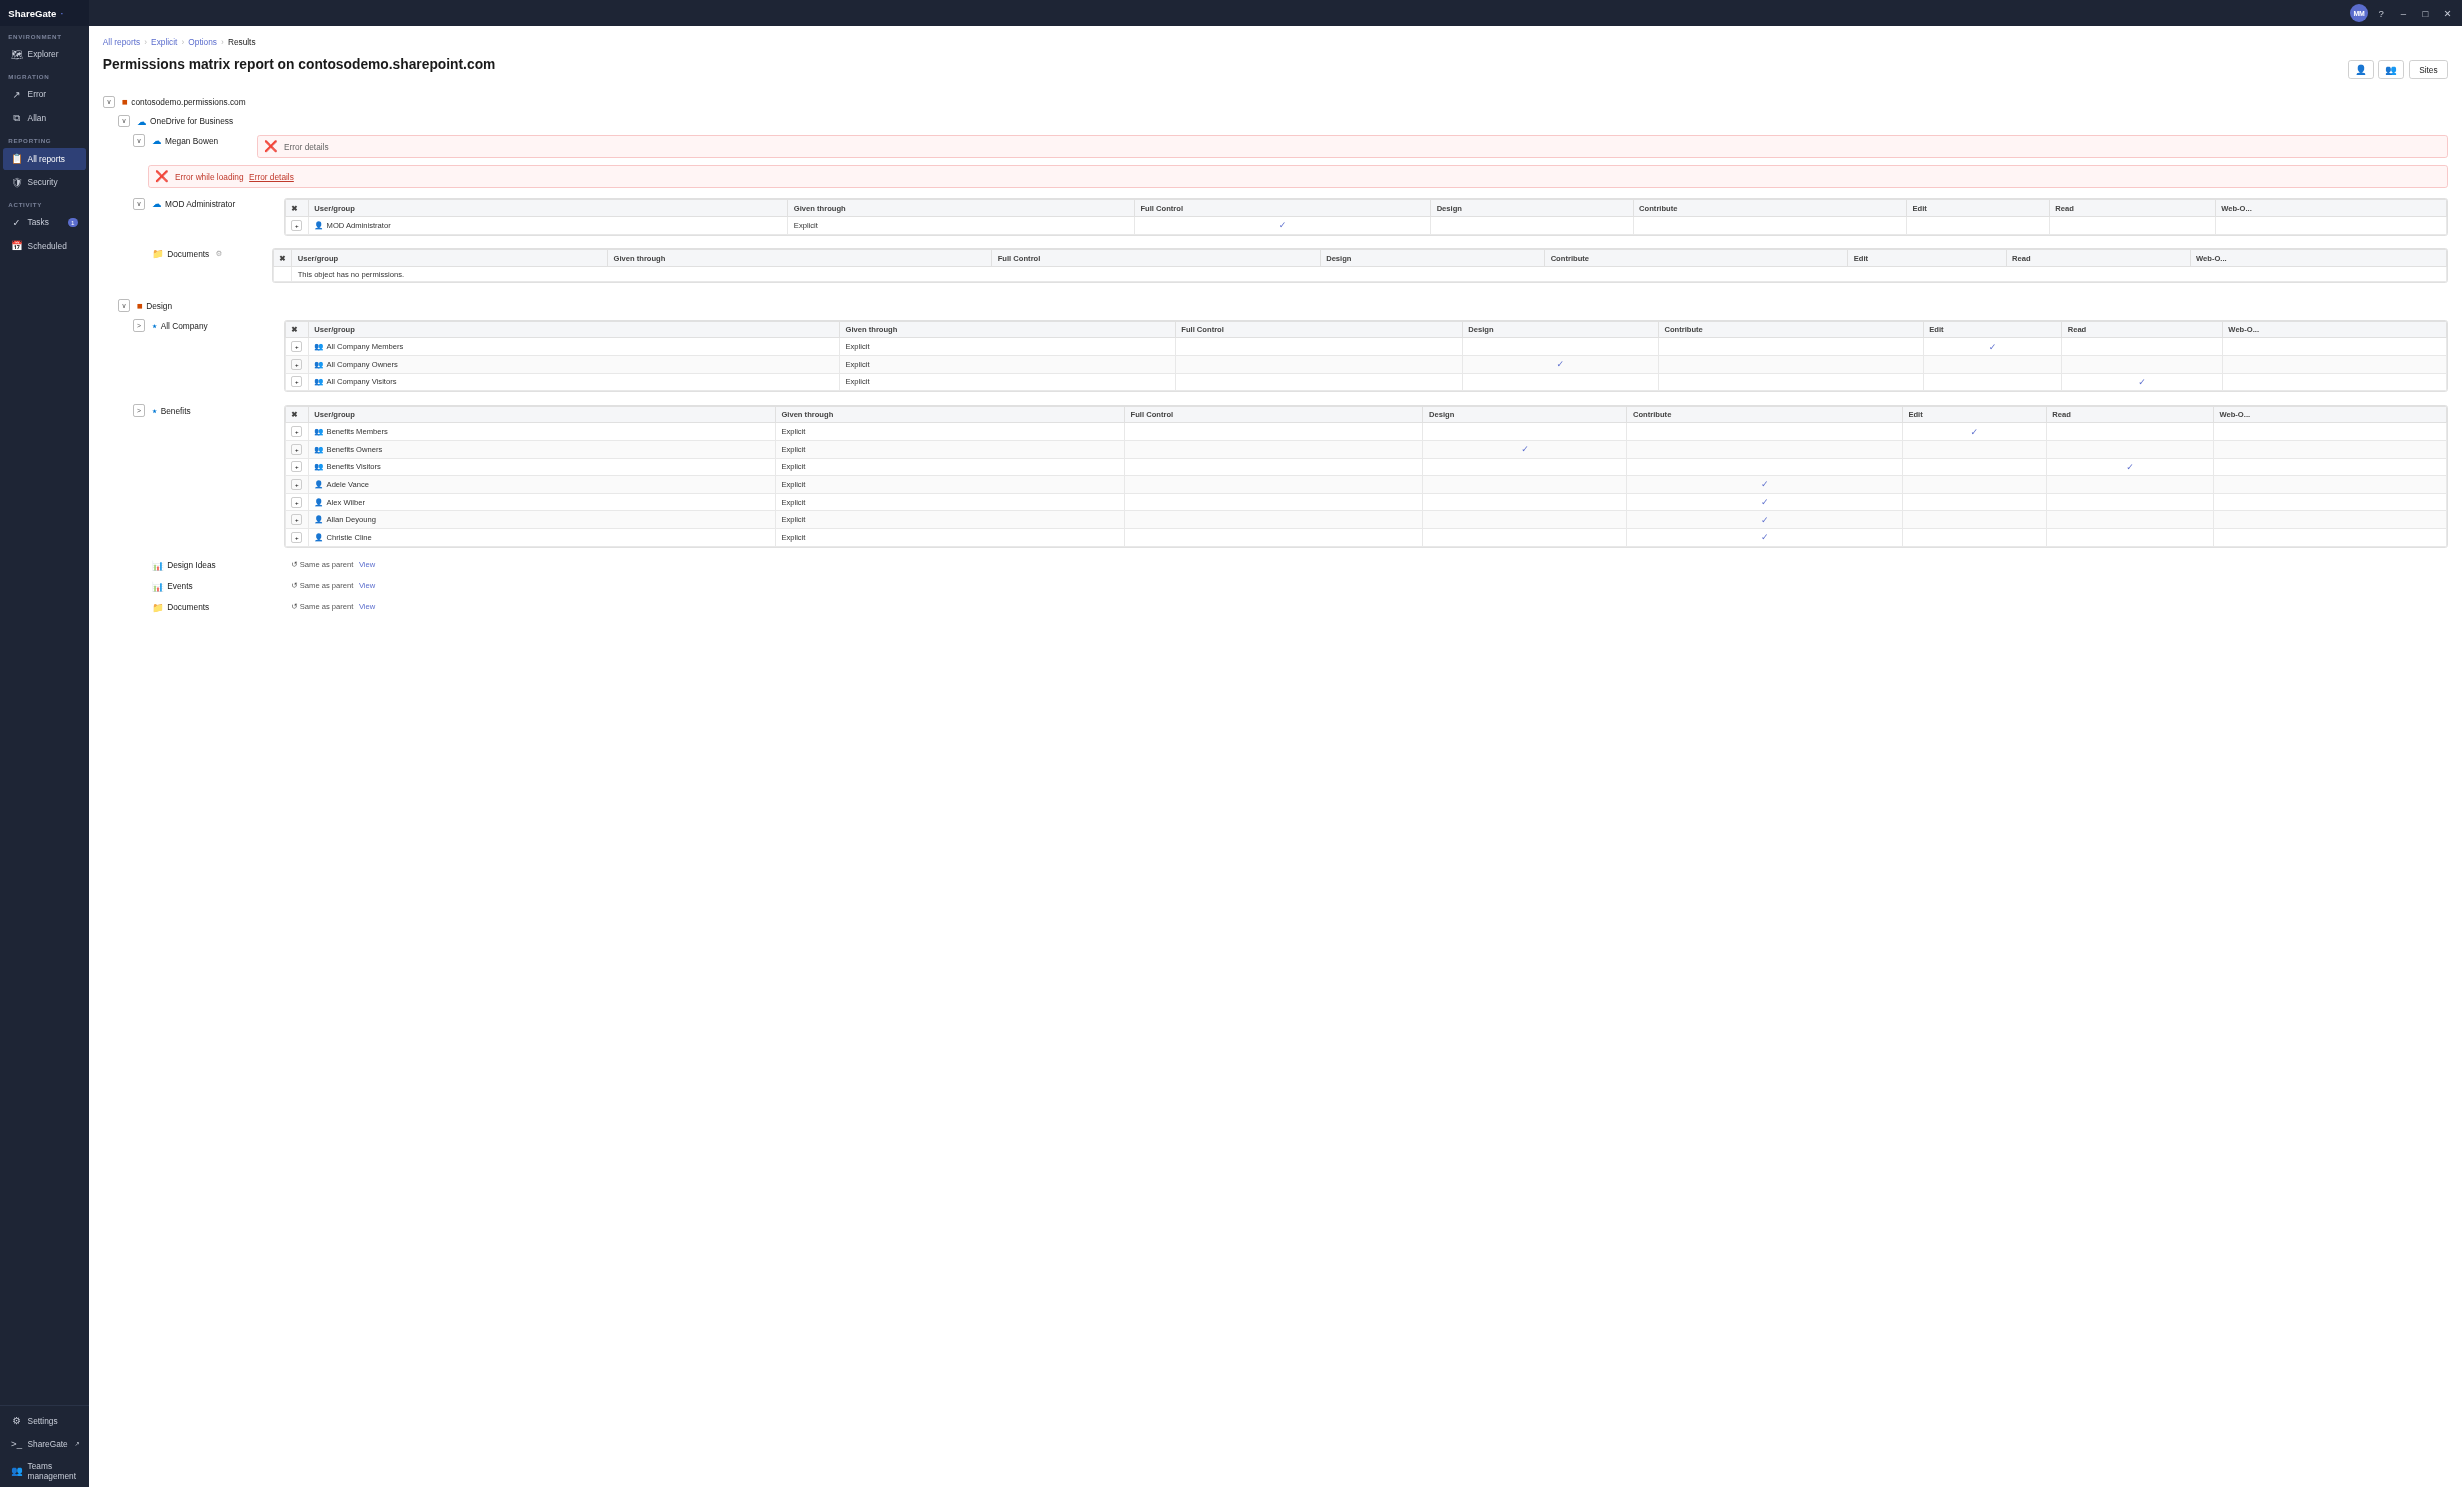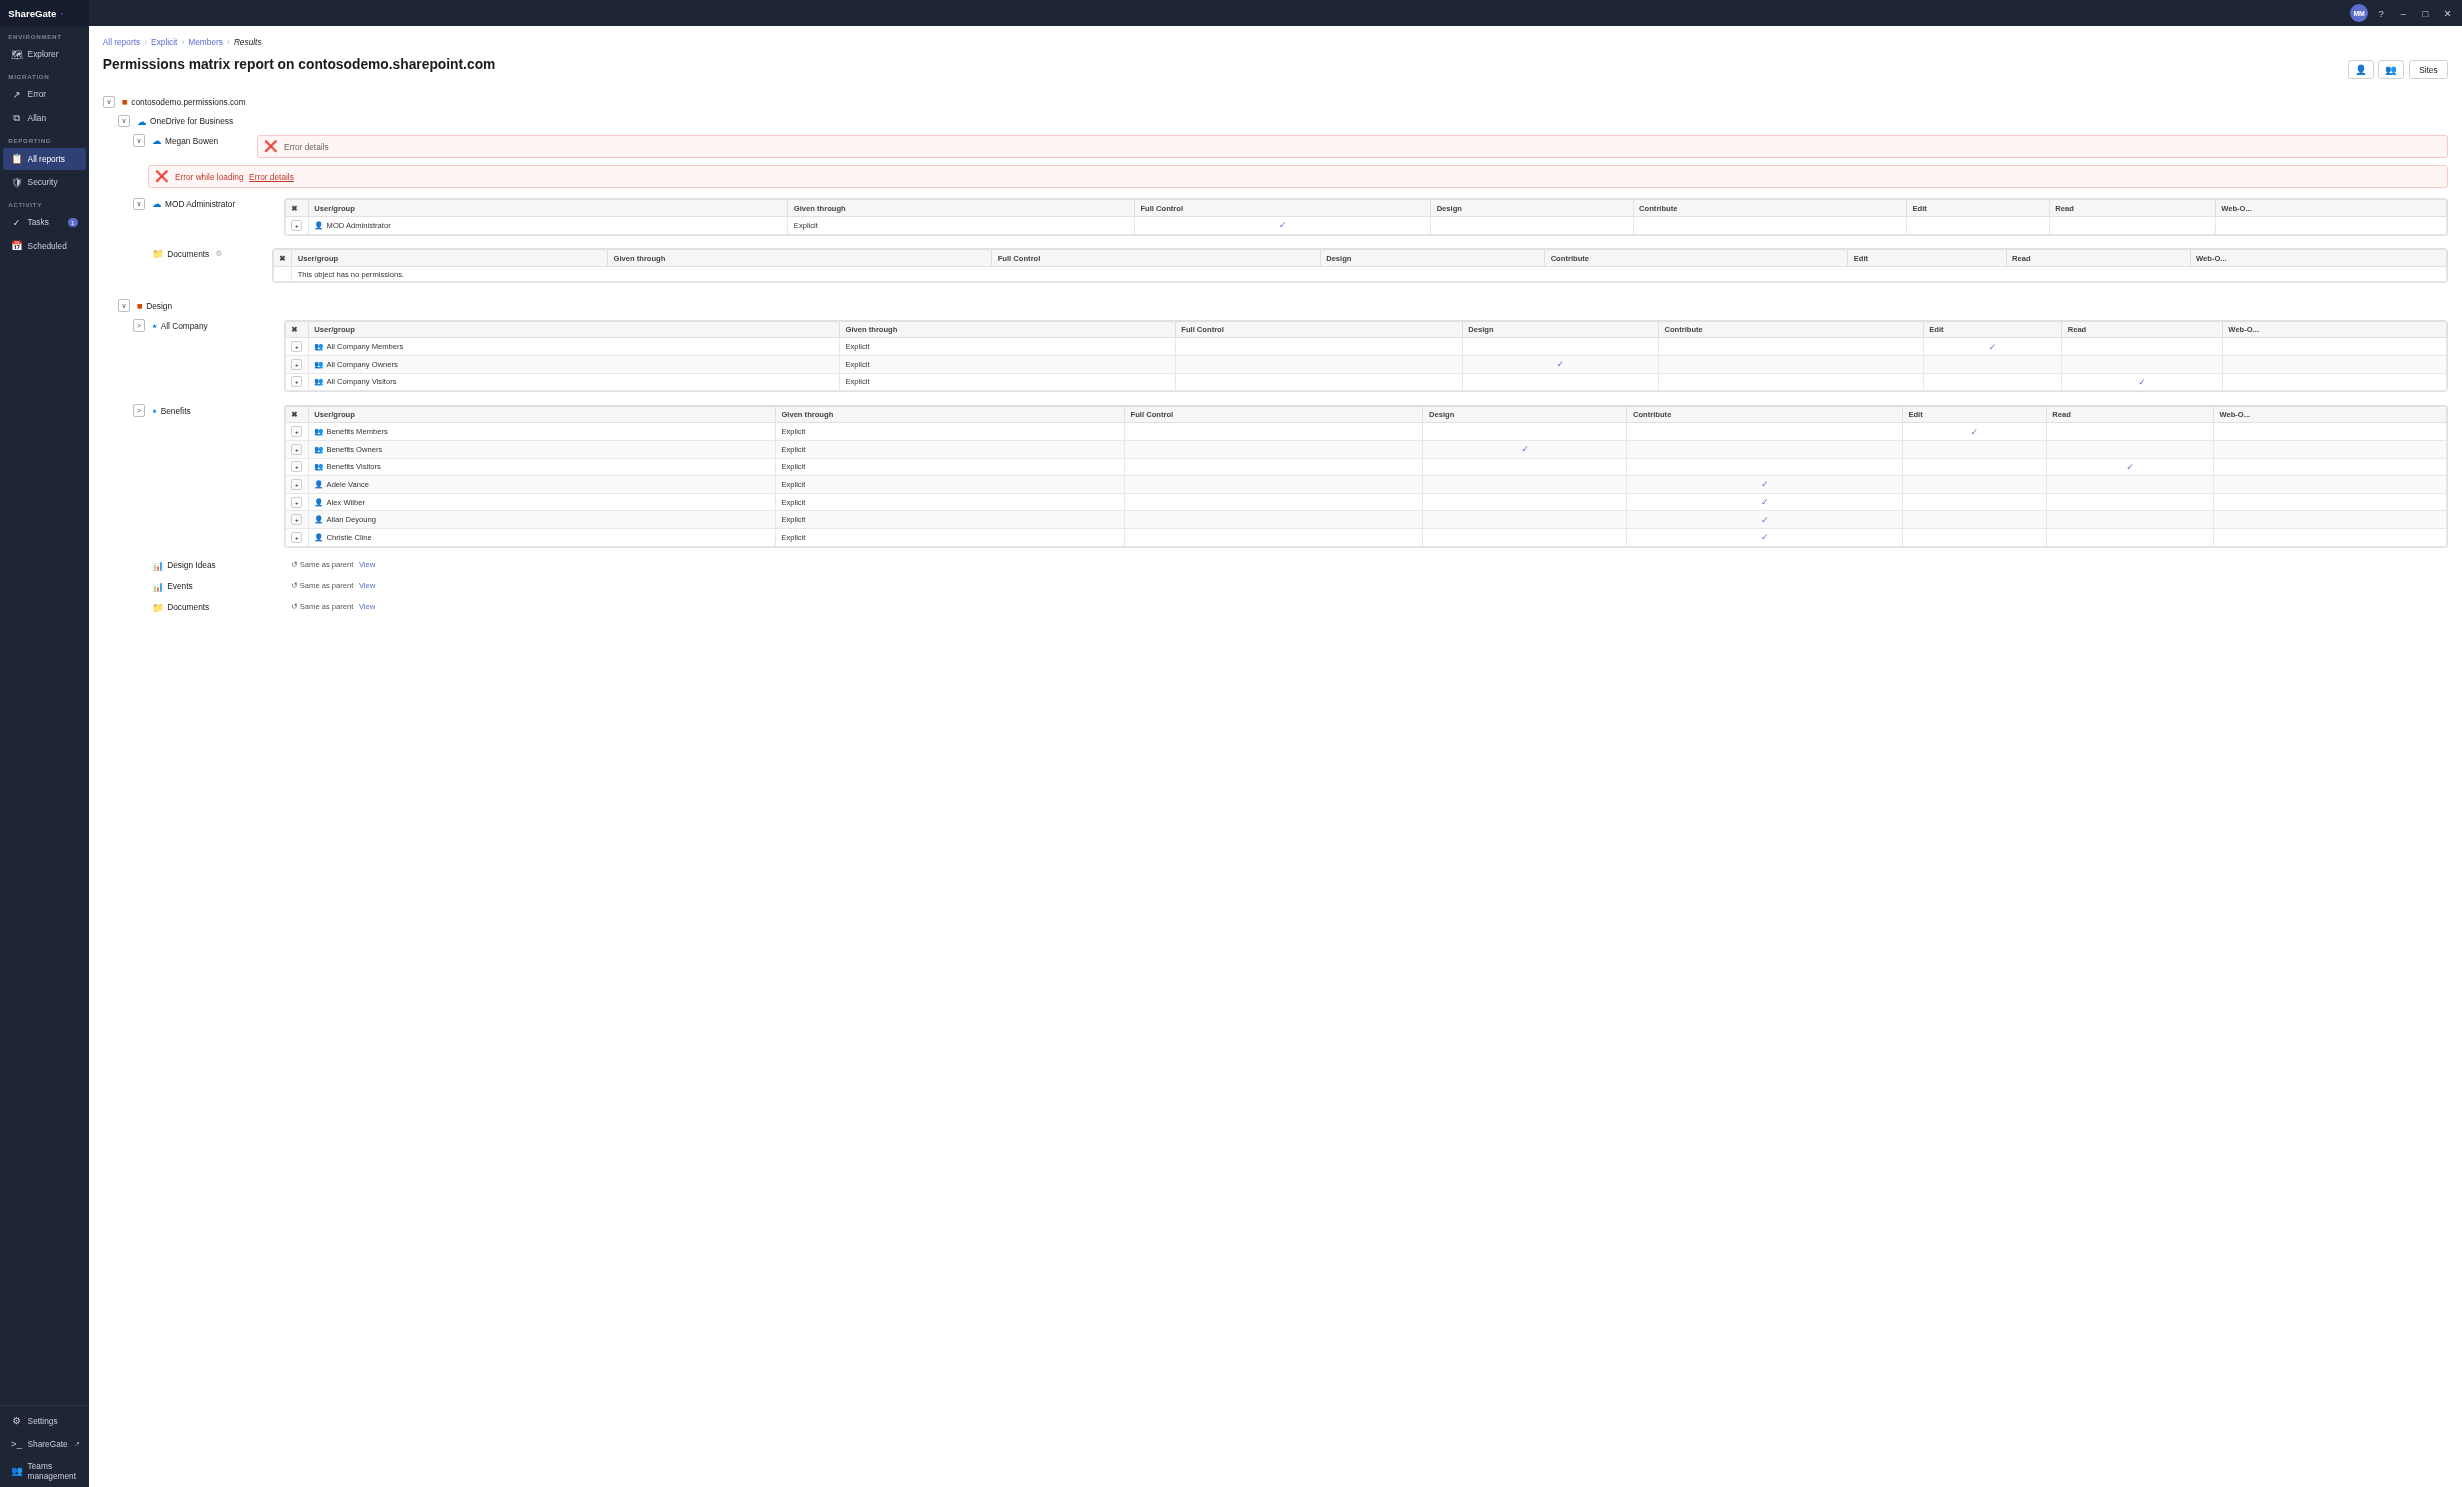--- a/index.html
+++ b/index.html
@@ -114,21 +114,21 @@
     }
     .breadcrumb {
       display: flex;
       align-items: center;
       gap: 4.1px;
       font-size: 8.3px;
       color: #666;
       margin-bottom: 9.6px;
     }
     .breadcrumb-sep { color: #bbb; }
-    .breadcrumb-active { color: #1a1a1a; font-style: italic; }
+    .breadcrumb-active { color: #1a1a1a; }
     .page-title {
       font-size: 13.8px;
       font-weight: 600;
       color: #1a1a1a;
       margin-bottom: 11px;
     }
     .header-row {
       display: flex;
       justify-content: space-between;
       margin-bottom: 9.6px;
@@ -341,21 +341,21 @@
     <button class="titlebar-btn">✕</button>
   </div>
 
   <div class="content-area">
 
     <div class="breadcrumb">
       <span style="color:#5b6dcd;cursor:pointer;">All reports</span>
       <span class="breadcrumb-sep">›</span>
       <span style="color:#5b6dcd;cursor:pointer;">Explicit</span>
       <span class="breadcrumb-sep">›</span>
-      <span style="color:#5b6dcd;cursor:pointer;">Members</span>
+      <span style="color:#5b6dcd;cursor:pointer;">Options</span>
       <span class="breadcrumb-sep">›</span>
       <span class="breadcrumb-active">Results</span>
     </div>
 
     <div class="header-row">
       <h1 class="page-title">Permissions matrix report on contosodemo.sharepoint.com</h1>
       <div style="display:flex;gap:4.1px;align-items:center;">
         <button class="icon-btn">👤</button>
         <button class="icon-btn">👥</button>
         <button class="export-btn">Sites</button>

